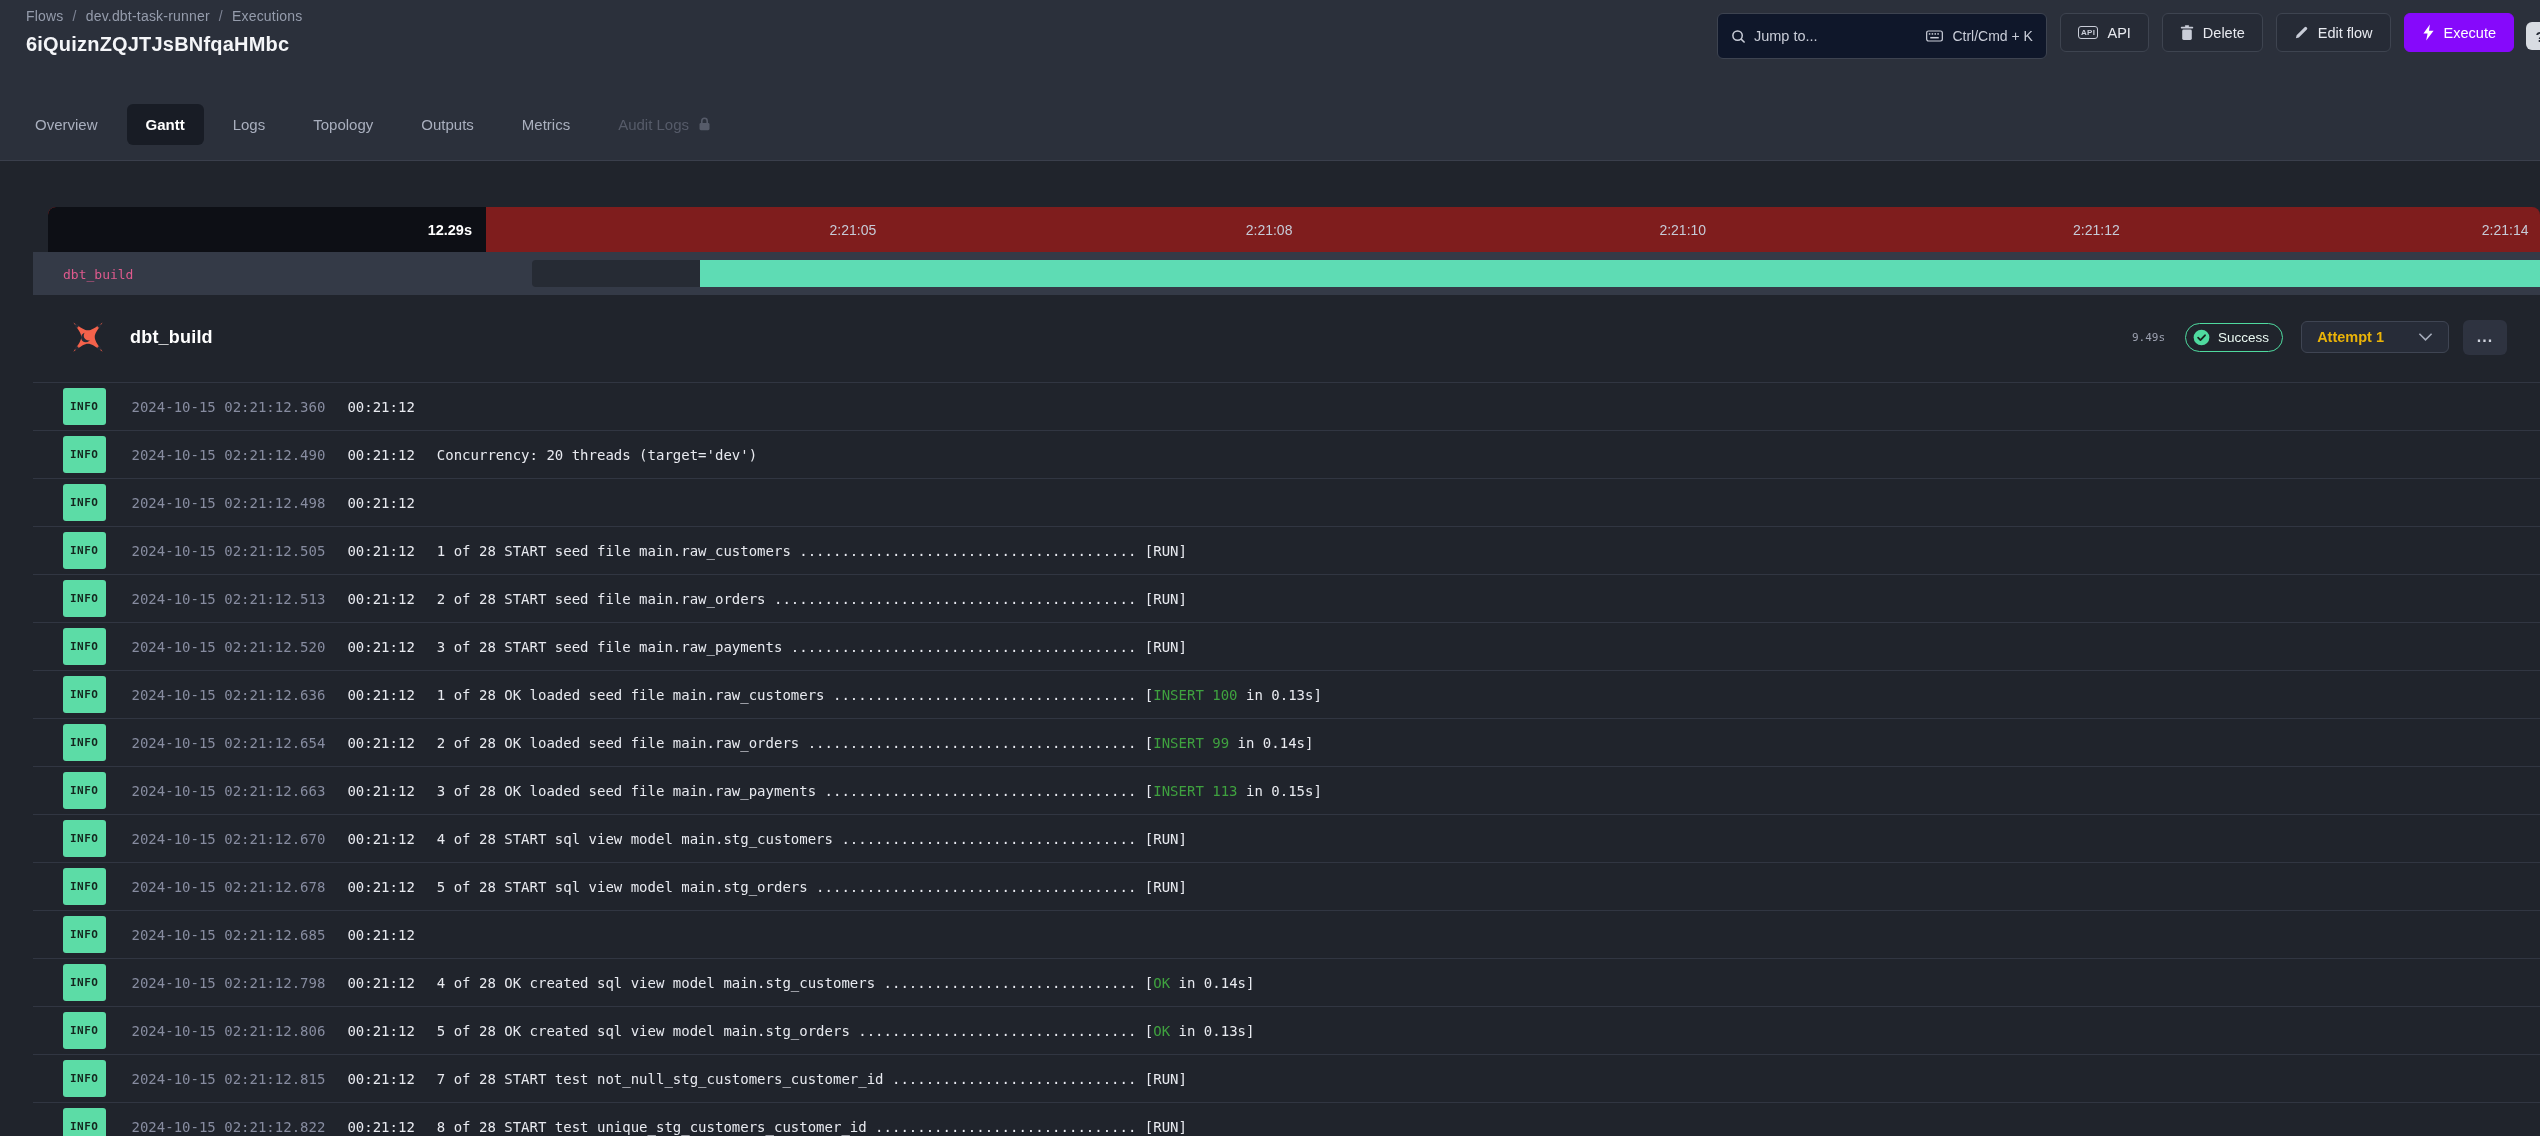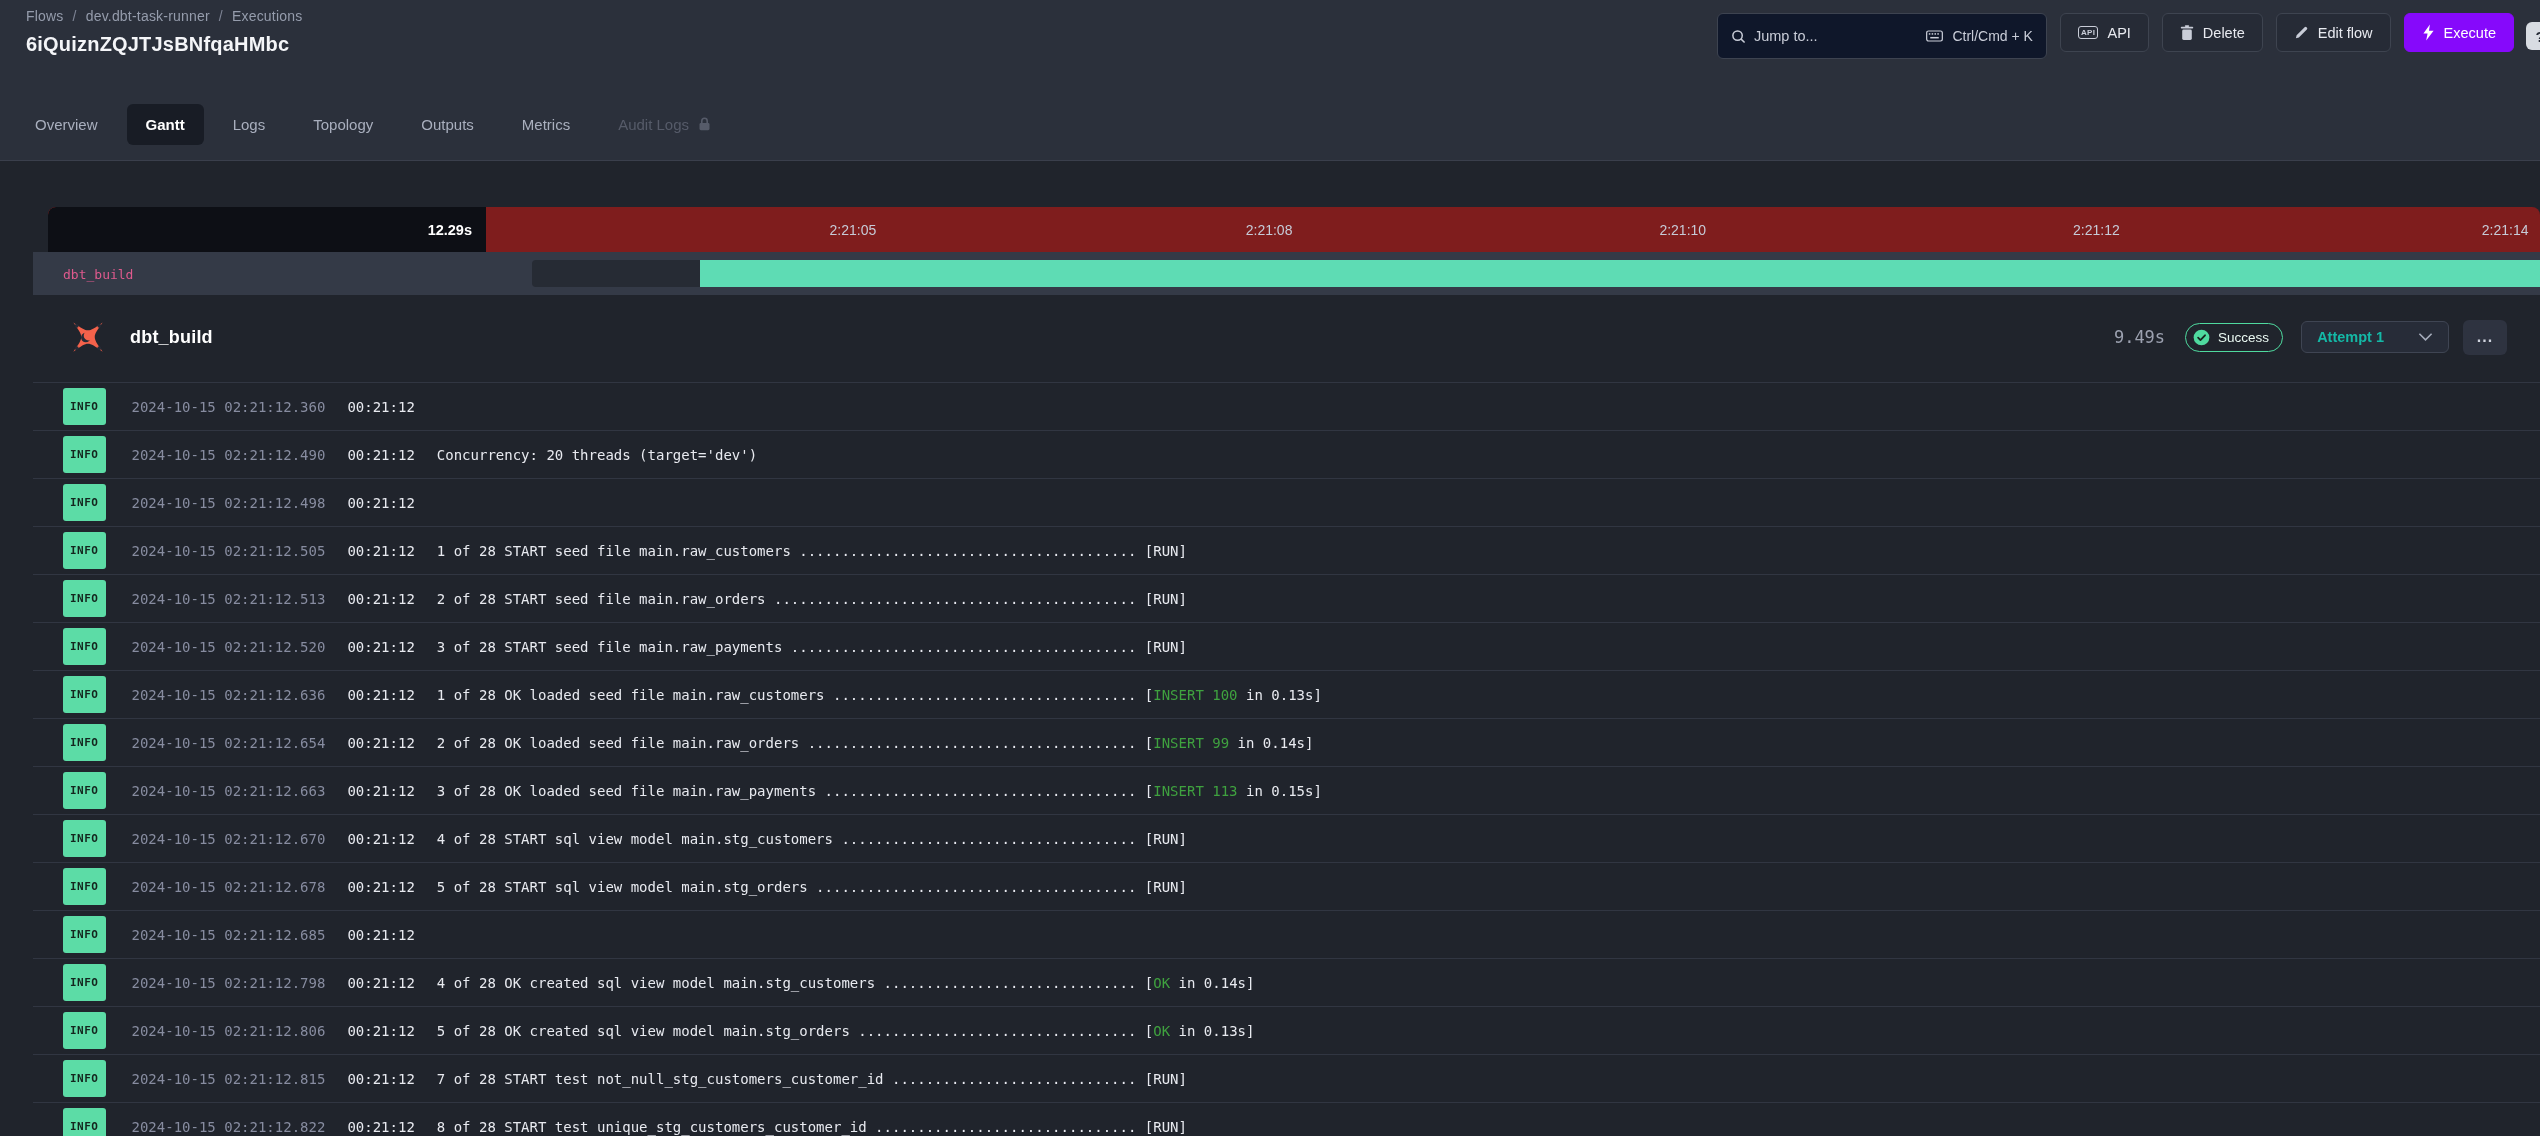--- a/index.html
+++ b/index.html
@@ -67,29 +67,29 @@
     font-family:"DejaVu Sans Mono", monospace; font-size:13px; color:var(--pink,#DE5A8D);
   }
   .bar { position:absolute; top:8px; height:27px; }
   .bar.created { border-radius:4px 0 0 4px; }
 
   
   .task-header { height:58px; margin-top:13px; padding:0 33px 0 70px; display:flex; align-items:center; }
   .task-icon { width:36px; height:36px; flex:none; }
   .task-name { margin-left:24px; font-size:18px; font-weight:bold; color:#FFFFFF; letter-spacing:.2px; }
   .spacer { flex:1; }
-  .task-duration { font-family:"DejaVu Sans Mono", monospace; font-size:17px; color:#9CA1B0; margin-right:20px; }
+  .task-duration { font-family:"DejaVu Sans Mono", monospace; font-size:11px; color:#9CA1B0; margin-right:20px; }
   .status-pill {
     display:flex; align-items:center; gap:8px; border:1px solid var(--success,#4FDA9F);
     border-radius:15px; padding:5px 13px 5px 7px; color:#EAF9F2; font-size:13.5px;
   }
   .attempt-select {
     margin-left:18px; display:flex; align-items:center; gap:34px; background:#272C38;
     border:1px solid #3F4553; border-radius:6px; padding:7px 15px;
-    color:#14b8a6; font-size:14.5px; font-weight:bold; cursor:pointer;
+    color:#eab308; font-size:14.5px; font-weight:bold; cursor:pointer;
   }
   .more-btn {
     margin-left:14px; width:44px; height:35px; background:#2E3340; border-radius:6px;
     color:#D0D4DE; font-size:16px; font-weight:bold; letter-spacing:1px;
     display:flex; align-items:center; justify-content:center; cursor:pointer;
   }
 
   
   .log-list { margin-top:16px; }
   .log-row { display:flex; align-items:center; height:48px; margin-left:33px; border-top:1px solid #313642; }

